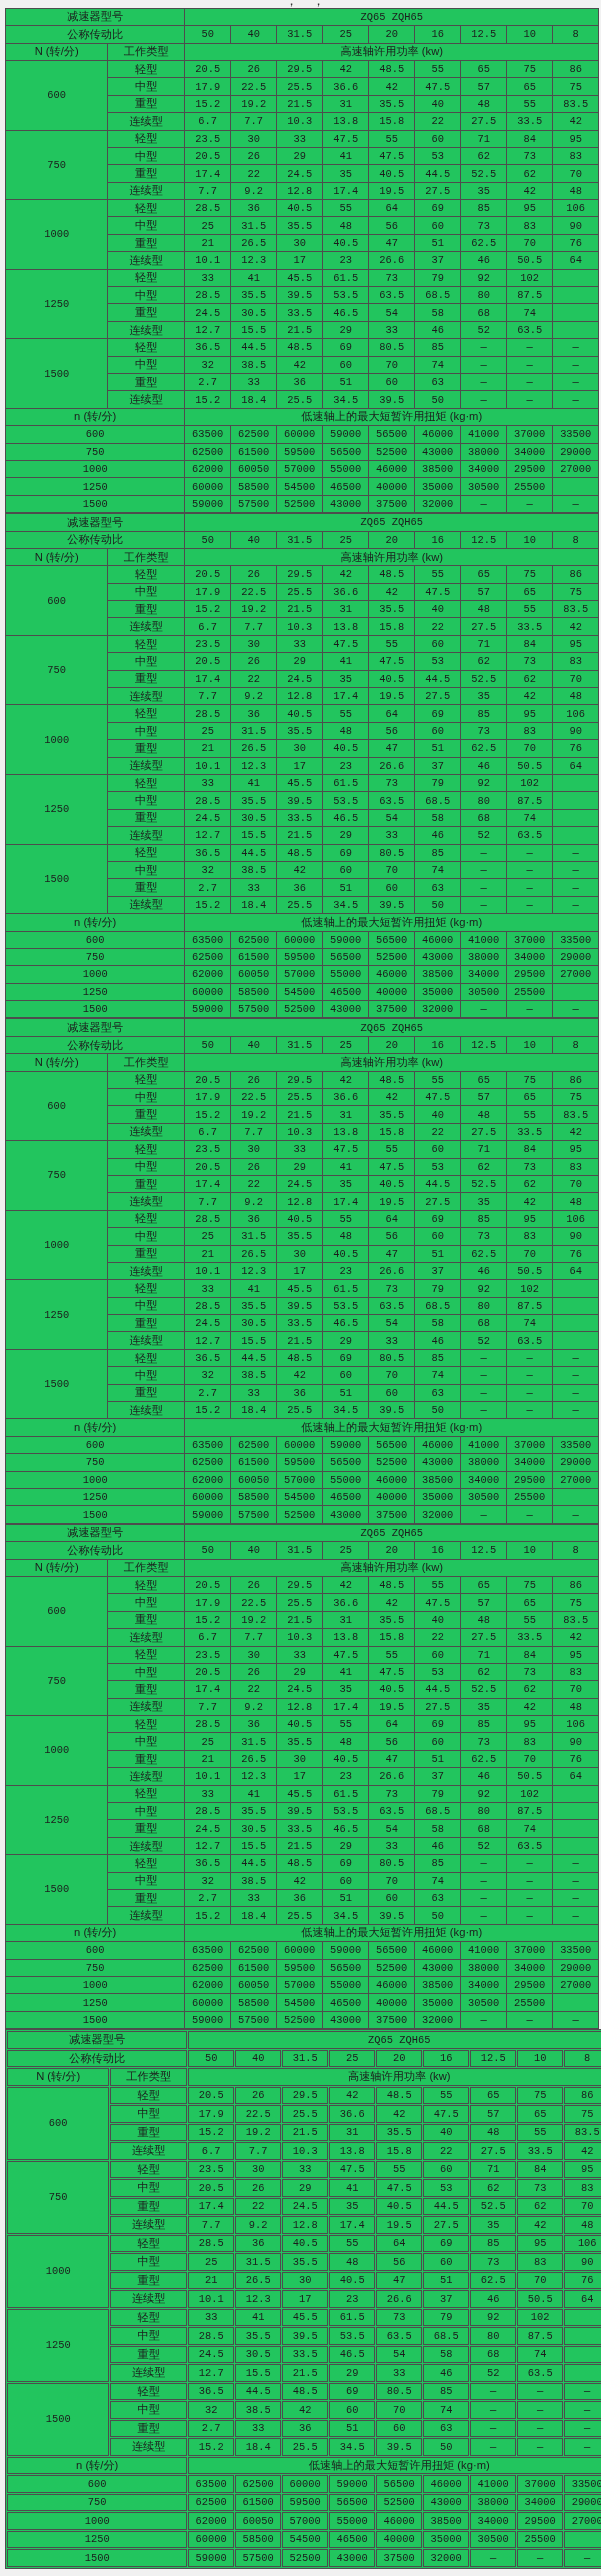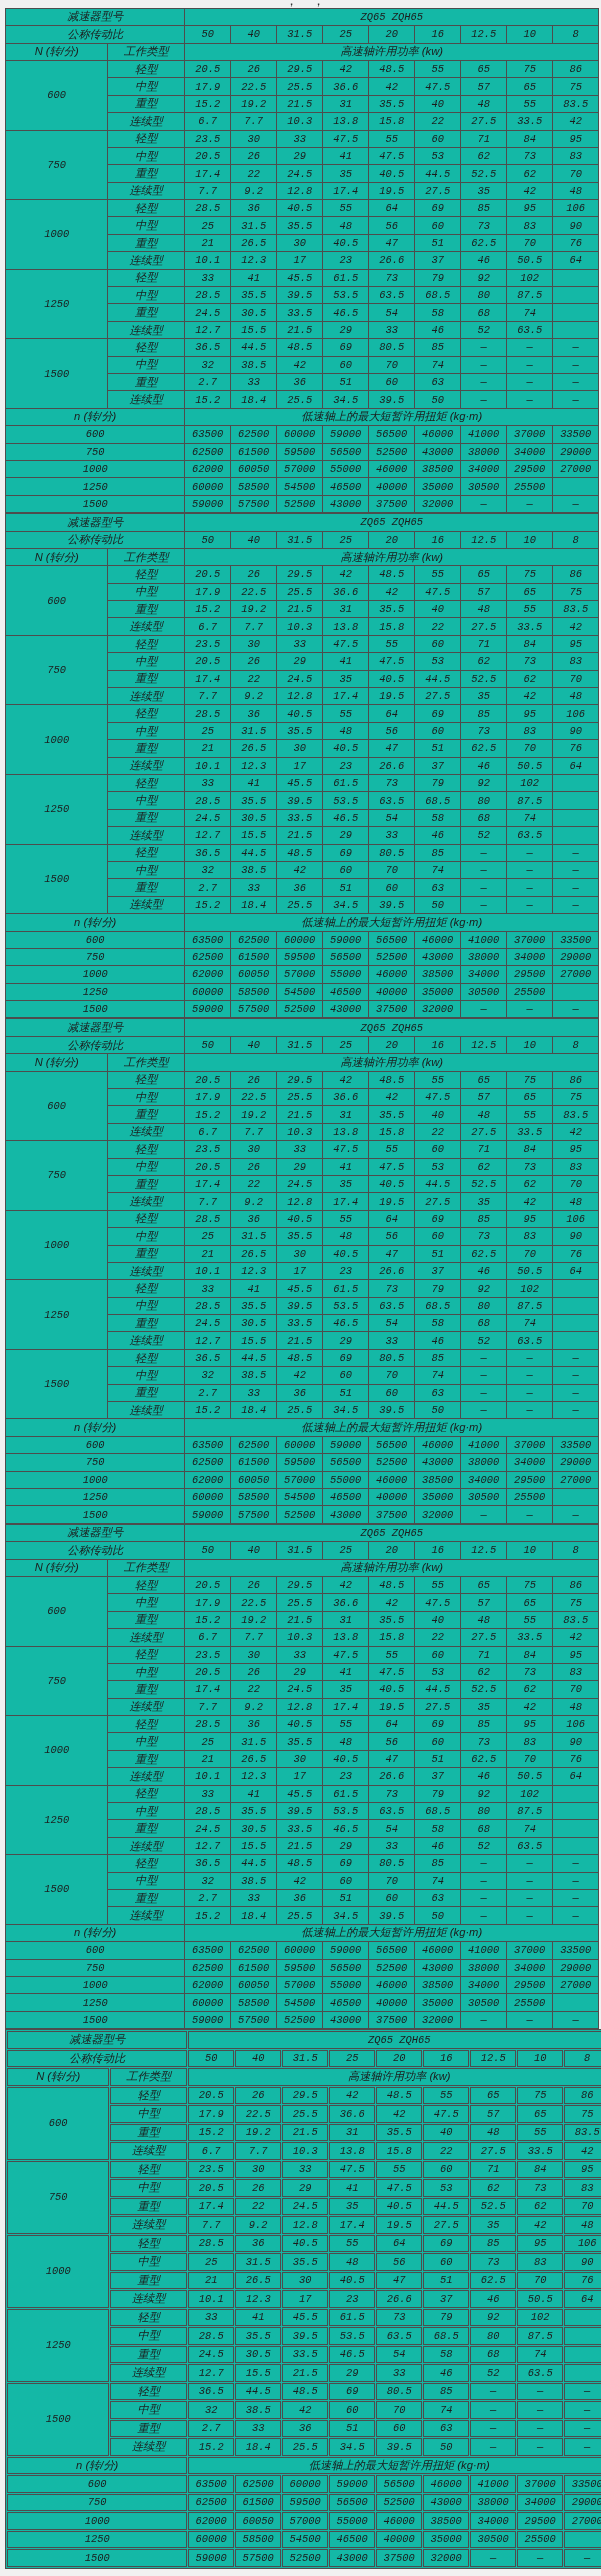--- a/index.html
+++ b/index.html
@@ -14,23 +14,22 @@
   .top-fragment{
     position:absolute;top:-7.8px;left:285px;
     font-size:13px;letter-spacing:14px;color:#333;
     font-family:"DejaVu Serif",serif;
   }
   .blocks{padding-top:7.8px;padding-left:5.2px;}
   table.spec{
     width:591px;
     table-layout:fixed;
     border-collapse:collapse;
-    background:#14b8a6;
+    background:#22c55e;
     font-size:10.4px;
-    font-style:italic;
   }
   table.spec td, table.spec th{
     border:0.9px solid #4d4d4d;
     height:16.4px;
     padding:0;
     text-align:center;
     vertical-align:middle;
     font-weight:normal;
     overflow:hidden;
     white-space:nowrap;

